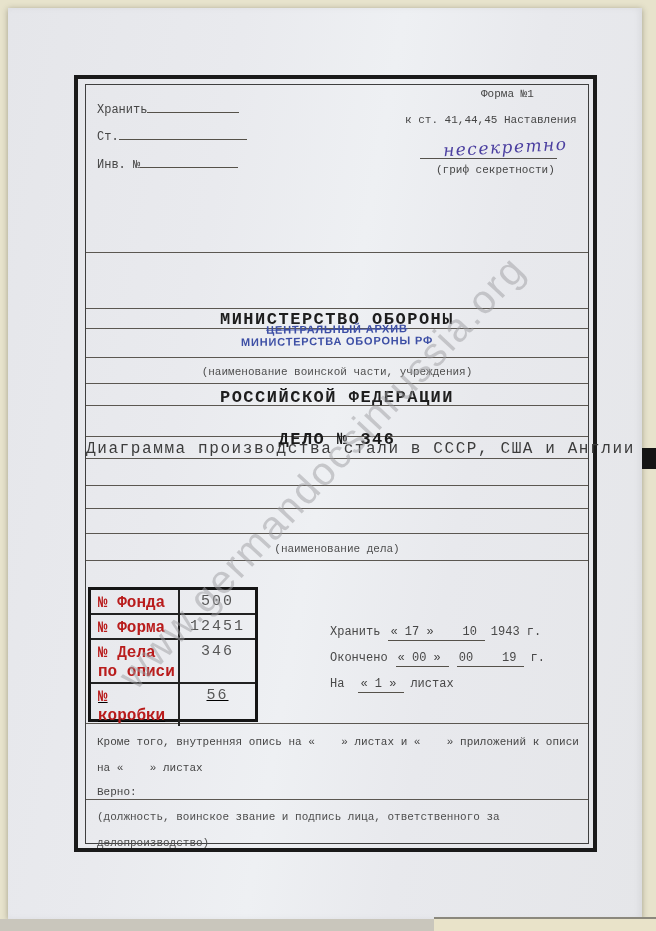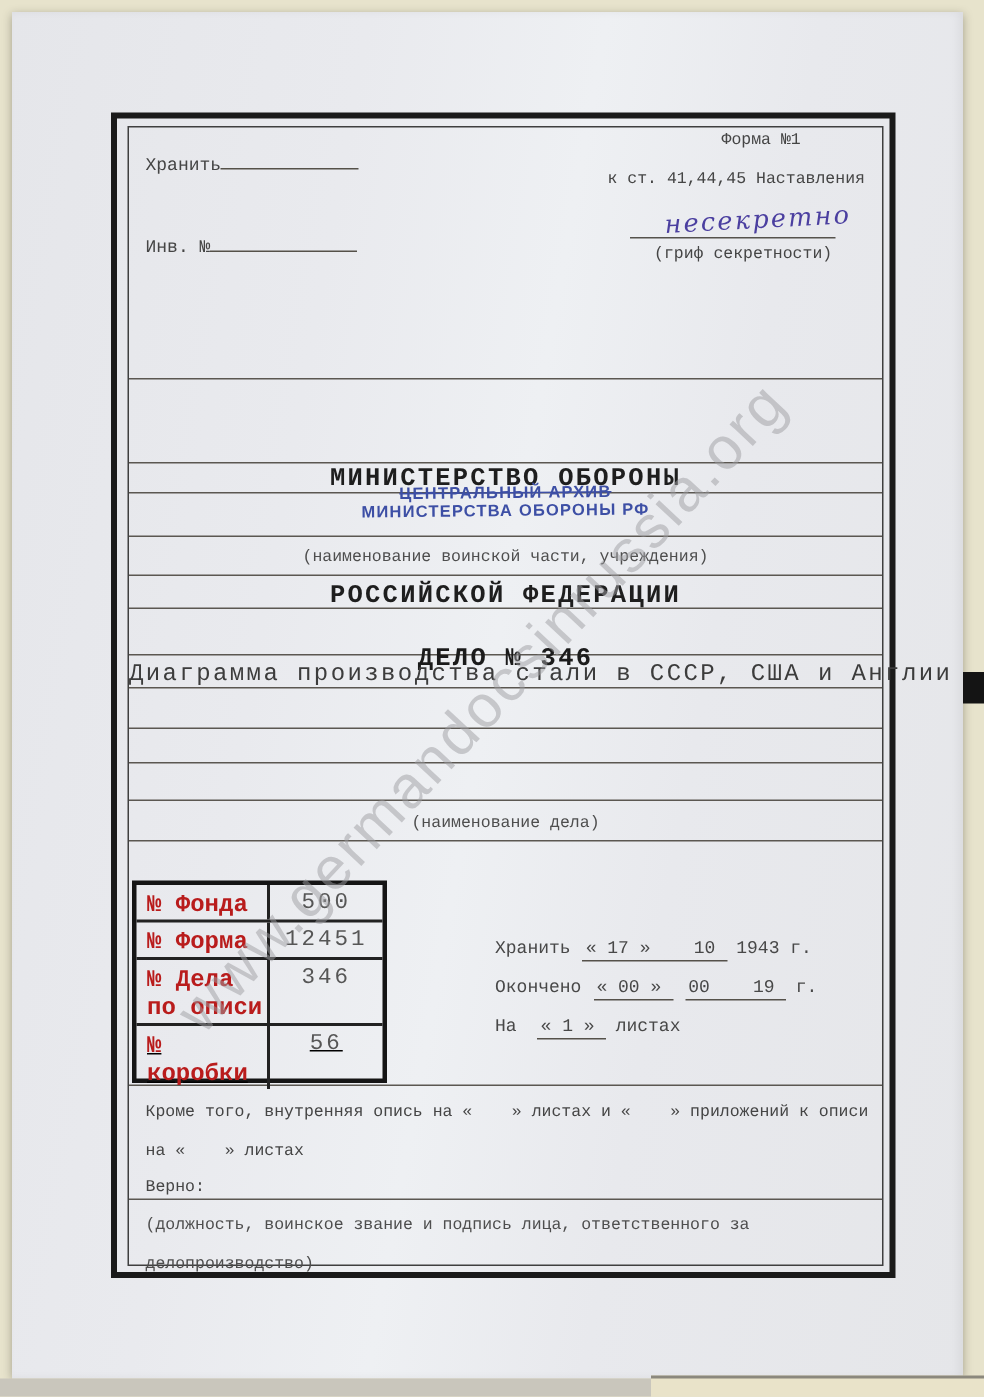--- a/index.html
+++ b/index.html
@@ -83,20 +83,21 @@
   <div class="rule" style="top:436px"></div>
   <div class="rule" style="top:458px"></div>
   <div class="rule" style="top:485px"></div>
   <div class="rule" style="top:508px"></div>
   <div class="rule" style="top:533px"></div>
   <div class="rule" style="top:560px"></div>
   <div class="rule" style="top:723px"></div>
   <div class="rule" style="top:799px"></div>
 
   <div class="t t12" style="left:97px;top:87px"><span>Хранить</span><span class="uline" style="width:92px"></span></div>
+  <div class="t t12" style="left:97px;top:114px"><span>Ст.</span><span class="uline" style="width:128px"></span></div>
   <div class="t t12" style="left:97px;top:142px"><span>Инв. №</span><span class="uline" style="width:98px"></span></div>
 
   <div class="t" style="left:481px;top:88px">Форма №1</div>
   <div class="t" style="left:405px;top:114px">к ст. 41,44,45 Наставления</div>
   <div class="handwriting" style="left:443px;top:137px;color:#4b3fa0">несекретно</div>
   <div class="rule-short" style="left:420px;top:158px;width:137px"></div>
   <div class="t" style="left:436px;top:164px">(гриф секретности)</div>
 
   <div class="t center heading" style="top:255px">
     <div>МИНИСТЕРСТВО ОБОРОНЫ</div>

